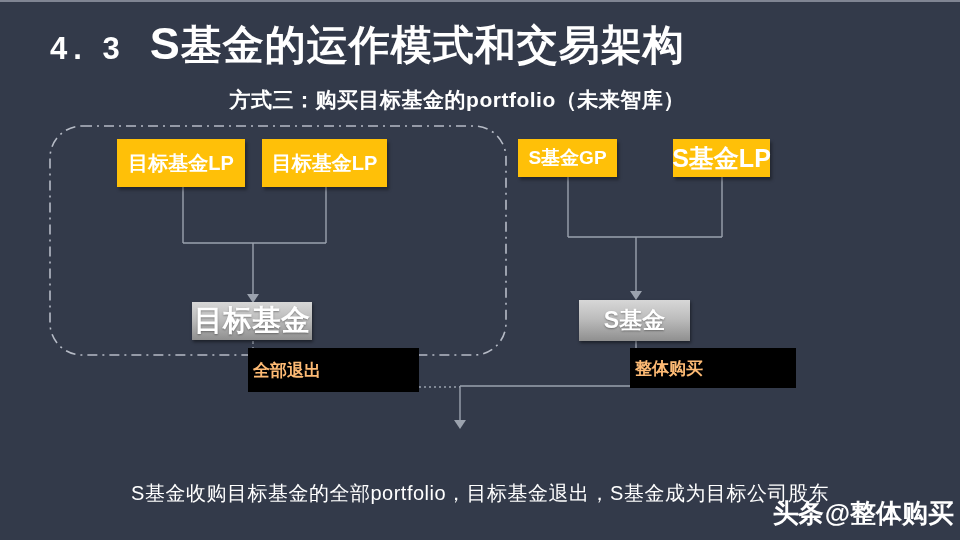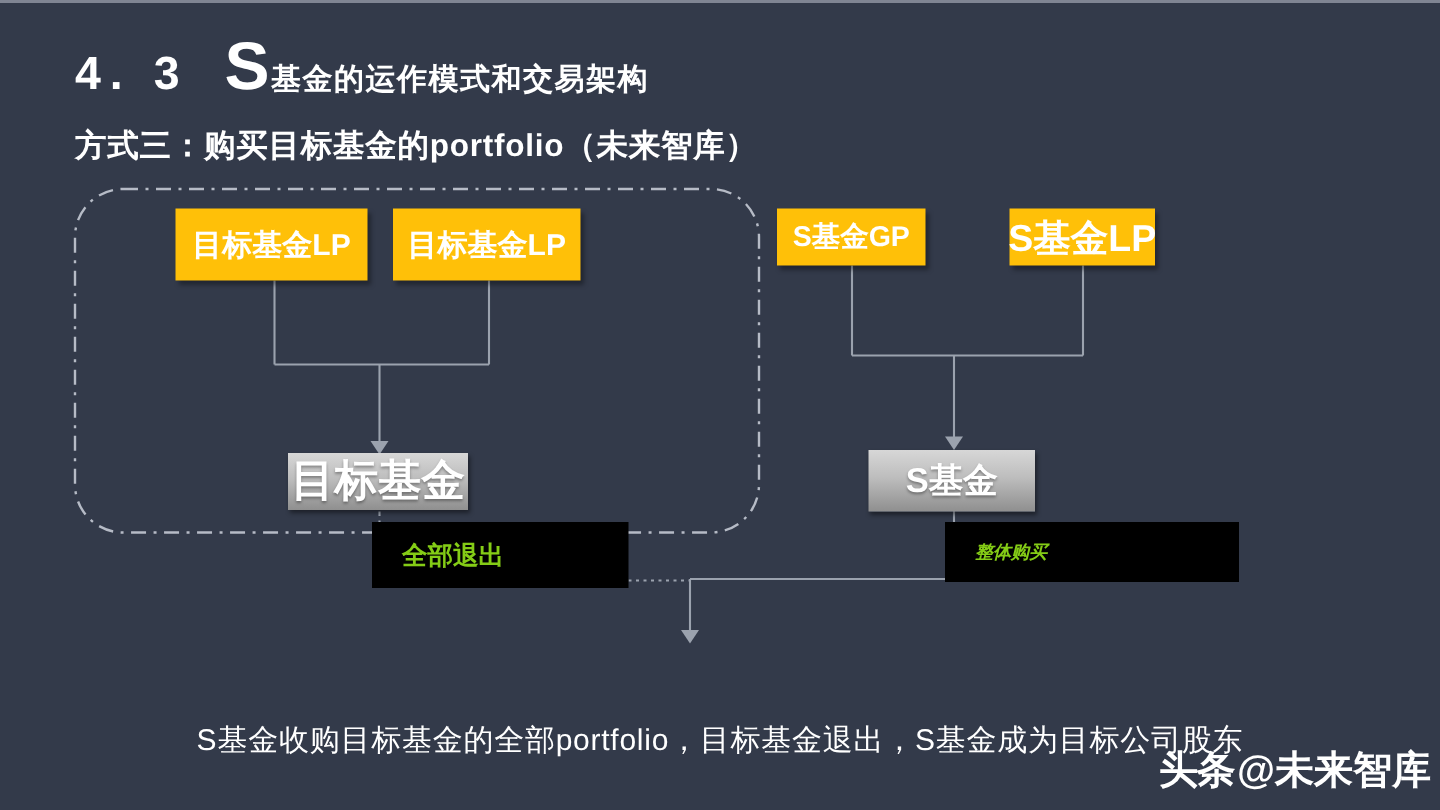--- a/index.html
+++ b/index.html
@@ -10,47 +10,47 @@
     color:#fff;
   }
   .top-strip {
     position:absolute; top:0; left:0; width:100%; height:2px;
     background:#8E93A0; opacity:.85;
   }
   
   .header { position:absolute; left:50px; top:18px;text-align:right; }
   .title-row { display:flex; align-items:baseline; gap:24px; font-weight:bold; }
   .section-number { font-size:31px; letter-spacing:6px; }
-  .title-text { font-size:20px; letter-spacing:1px; }
+  .title-text { font-size:41px; letter-spacing:1px; }
   .title-text::first-letter { font-size:45px; }
   .subtitle { margin-top:13px; font-size:21px; font-weight:bold; letter-spacing:.5px; }
   
   .node {
     position:absolute; display:flex; align-items:center; justify-content:center;
     font-weight:bold; color:#fff; box-sizing:border-box; white-space:nowrap;
   }
   .yellow { background:#FFC008; box-shadow:2px 3px 3px rgba(0,0,0,.35); }
   .gray   {
     background:linear-gradient(180deg,#D7D7D7 0%,#BDBDBD 45%,#8F8F8F 100%);
     box-shadow:1px 2px 3px rgba(0,0,0,.45);
     text-shadow:0 1px 2px rgba(0,0,0,.35);
   }
   .black-label {
-    position:absolute; background:#000; color:#84cc16; font-weight:bold;
-    display:flex; align-items:center; padding-left:20px; box-sizing:border-box;
+    position:absolute; background:#000; color:#fdba74; font-weight:bold;
+    display:flex; align-items:center; padding-left:5px; box-sizing:border-box;
   }
   #target-gp   { left:117px; top:139px; width:128px; height:48px; font-size:20px; }
   #target-lp   { left:262px; top:139px; width:125px; height:48px; font-size:20px; }
   #s-gp        { left:518px; top:139px; width:99px;  height:38px; font-size:19px; }
   #s-lp        { left:673px; top:139px; width:97px;  height:38px; font-size:25px; }
   #target-fund { left:192px; top:302px; width:120px; height:38px; font-size:29px; }
   #s-fund      { left:579px; top:300px; width:111px; height:41px; font-size:23px; }
   #portfolio   { left:400px; top:429px; width:123px; height:37px; font-size:23px; }
   #label-exit  { left:248px; top:348px; width:171px; height:44px; font-size:17px; }
-  #label-buy   { left:630px; top:348px; width:196px; height:40px; font-size:12px;font-style:italic; }
+  #label-buy   { left:630px; top:348px; width:166px; height:40px; font-size:17px; }
   
   .connectors { position:absolute; left:0; top:0; width:960px; height:540px; pointer-events:none; }
   
   .caption {
     position:absolute; left:0; width:100%; top:480px; text-align:center;
     font-size:20px; font-weight:normal; letter-spacing:.5px;
   }
   .watermark {
     position:absolute; right:6px; top:496px; font-size:26px; font-weight:bold;
     white-space:nowrap; color:#fff;
@@ -93,15 +93,15 @@
 
   <div class="node yellow" id="target-gp">目标基金LP</div>
   <div class="node yellow" id="target-lp">目标基金LP</div>
   <div class="node yellow" id="s-gp">S基金GP</div>
   <div class="node yellow" id="s-lp">S基金LP</div>
   <div class="node gray" id="target-fund">目标基金</div>
   <div class="node gray" id="s-fund">S基金</div>
 
   <div class="caption">S基金收购目标基金的全部portfolio，目标基金退出，S基金成为目标公司股东</div>
   <div class="watermark">
-    <span class="brand">头条</span><span>@未来智库</span>
+    <span class="brand">头条</span><span>@整体购买</span>
   </div>
 </div>
 
 </body></html>

